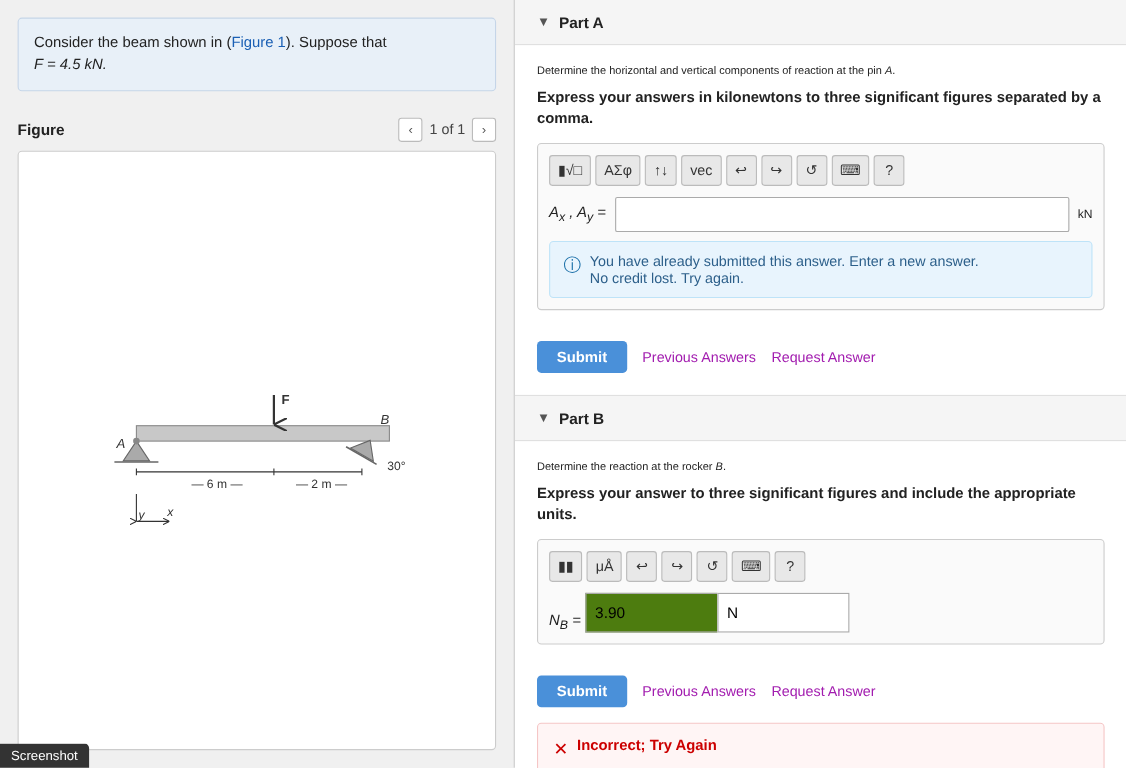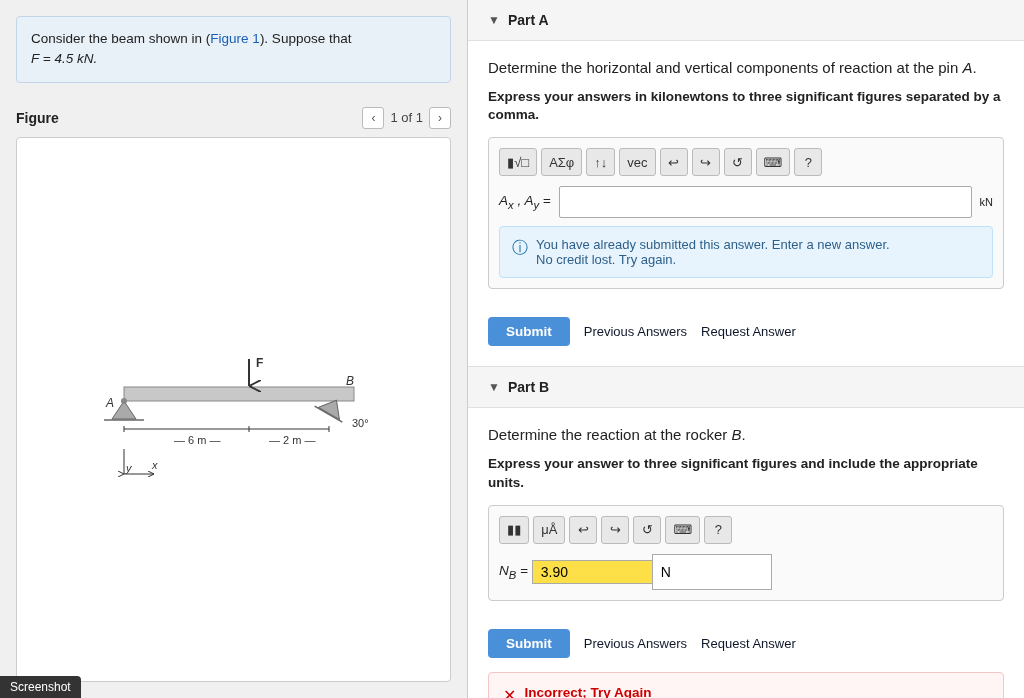--- a/index.html
+++ b/index.html
@@ -119,21 +119,21 @@
       font-weight: bold;
       font-size: 14px;
       color: #222;
     }
 
     .part-content {
       padding: 16px 20px 20px 20px;
     }
 
     .part-description {
-      font-size: 15px;
+      font-size: 10px;
       color: #222;
       margin-bottom: 8px;
       line-height: 1.5;
     }
 
     .part-instruction {
       font-size: 13.5px;
       font-weight: bold;
       color: #222;
       margin-bottom: 12px;
@@ -262,43 +262,43 @@
       color: white;
       border: none;
       border-radius: 4px;
       padding: 7px 18px;
       font-size: 13.5px;
       cursor: pointer;
       font-weight: bold;
     }
 
     .btn-link {
-      color: #0f172a;
+      color: #a21caf;
       background: none;
       border: none;
       cursor: pointer;
       font-size: 13px;
       text-decoration: none;
     }
 
     
     .part-b-input-row {
       display: flex;
-      align-items: center;
+      align-items: flex-end;
       gap: 0;
     }
 
     .part-b-value-input {
       width: 120px;
-      height: 24px;
+      height: 36px;
       border: 1px solid #aaa;
       border-right: none;
       padding: 4px 8px;
       font-size: 14px;
-      background: #fde047;
+      background: #4d7c0f;
     }
 
     .part-b-unit-input {
       width: 120px;
       height: 36px;
       border: 1px solid #aaa;
       padding: 4px 8px;
       font-size: 14px;
       background: white;
     }

